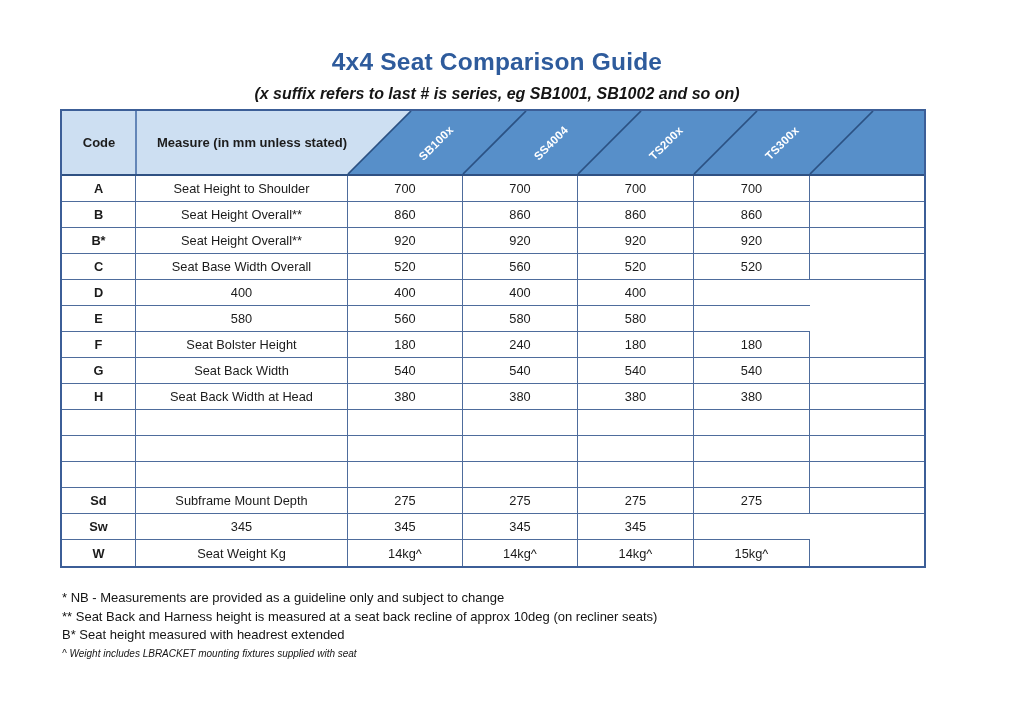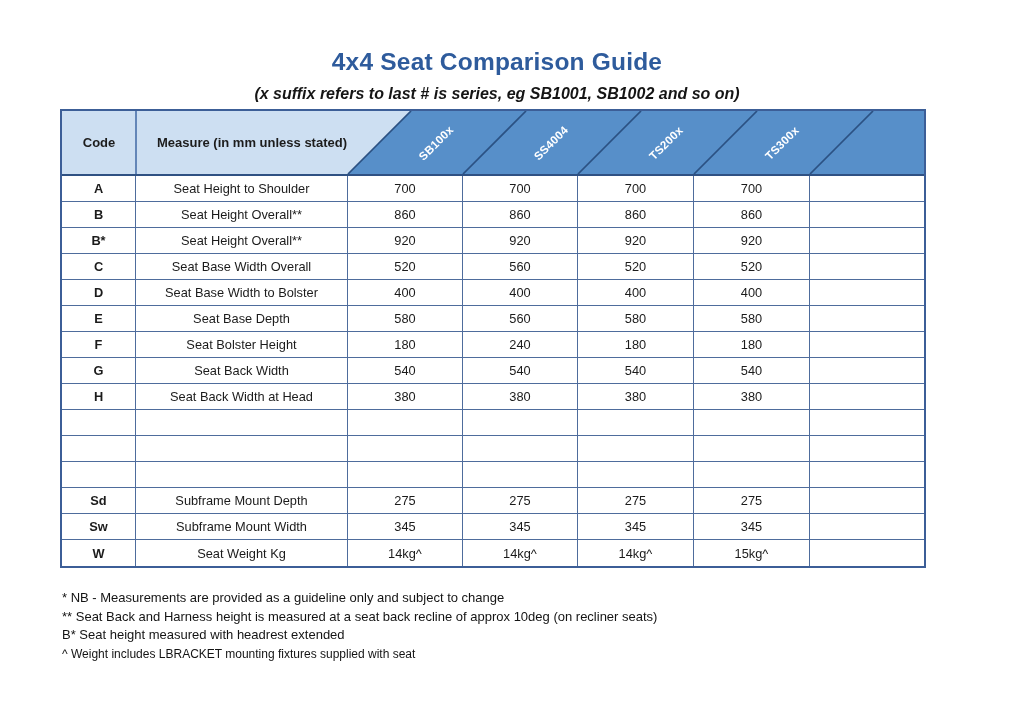--- a/index.html
+++ b/index.html
@@ -94,21 +94,21 @@
   .trow .c.code { font-weight: bold; }
   .footnotes {
     margin: 23px 0 0 62px;
   }
   .footnotes p {
     margin: 0 0 4px 0;
     font-size: 13px;
     line-height: 14.5px;
     color: #141414;
   }
-  .footnotes p:last-child { font-size: 12px; }
+  .footnotes p:last-child { font-size: 10px; font-style: italic; }
 </style>
 </head>
 <body>
 
 <div class="title-area">
   <h1 class="page-title">4x4 Seat Comparison Guide</h1>
   <p class="page-subtitle">(x suffix refers to last # is series, eg SB1001, SB1002 and so on)</p>
 </div>
 
 <div class="table-wrap">
@@ -162,30 +162,28 @@
         <div class="c code">C</div>
         <div class="c measure">Seat Base Width Overall</div>
         <div class="c val">520</div>
         <div class="c val">560</div>
         <div class="c val">520</div>
         <div class="c val">520</div>
         <div class="c blank"></div>
       </div>
       <div class="trow">
         <div class="c code">D</div>
-        <div class="c measure">Seat Base Width to Bolster</div>
         <div class="c val">400</div>
         <div class="c val">400</div>
         <div class="c val">400</div>
         <div class="c val">400</div>
         <div class="c blank"></div>
       </div>
       <div class="trow">
         <div class="c code">E</div>
-        <div class="c measure">Seat Base Depth</div>
         <div class="c val">580</div>
         <div class="c val">560</div>
         <div class="c val">580</div>
         <div class="c val">580</div>
         <div class="c blank"></div>
       </div>
       <div class="trow">
         <div class="c code">F</div>
         <div class="c measure">Seat Bolster Height</div>
         <div class="c val">180</div>
@@ -243,21 +241,20 @@
         <div class="c code">Sd</div>
         <div class="c measure">Subframe Mount Depth</div>
         <div class="c val">275</div>
         <div class="c val">275</div>
         <div class="c val">275</div>
         <div class="c val">275</div>
         <div class="c blank"></div>
       </div>
       <div class="trow">
         <div class="c code">Sw</div>
-        <div class="c measure">Subframe Mount Width</div>
         <div class="c val">345</div>
         <div class="c val">345</div>
         <div class="c val">345</div>
         <div class="c val">345</div>
         <div class="c blank"></div>
       </div>
       <div class="trow">
         <div class="c code">W</div>
         <div class="c measure">Seat Weight Kg</div>
         <div class="c val">14kg^</div>

